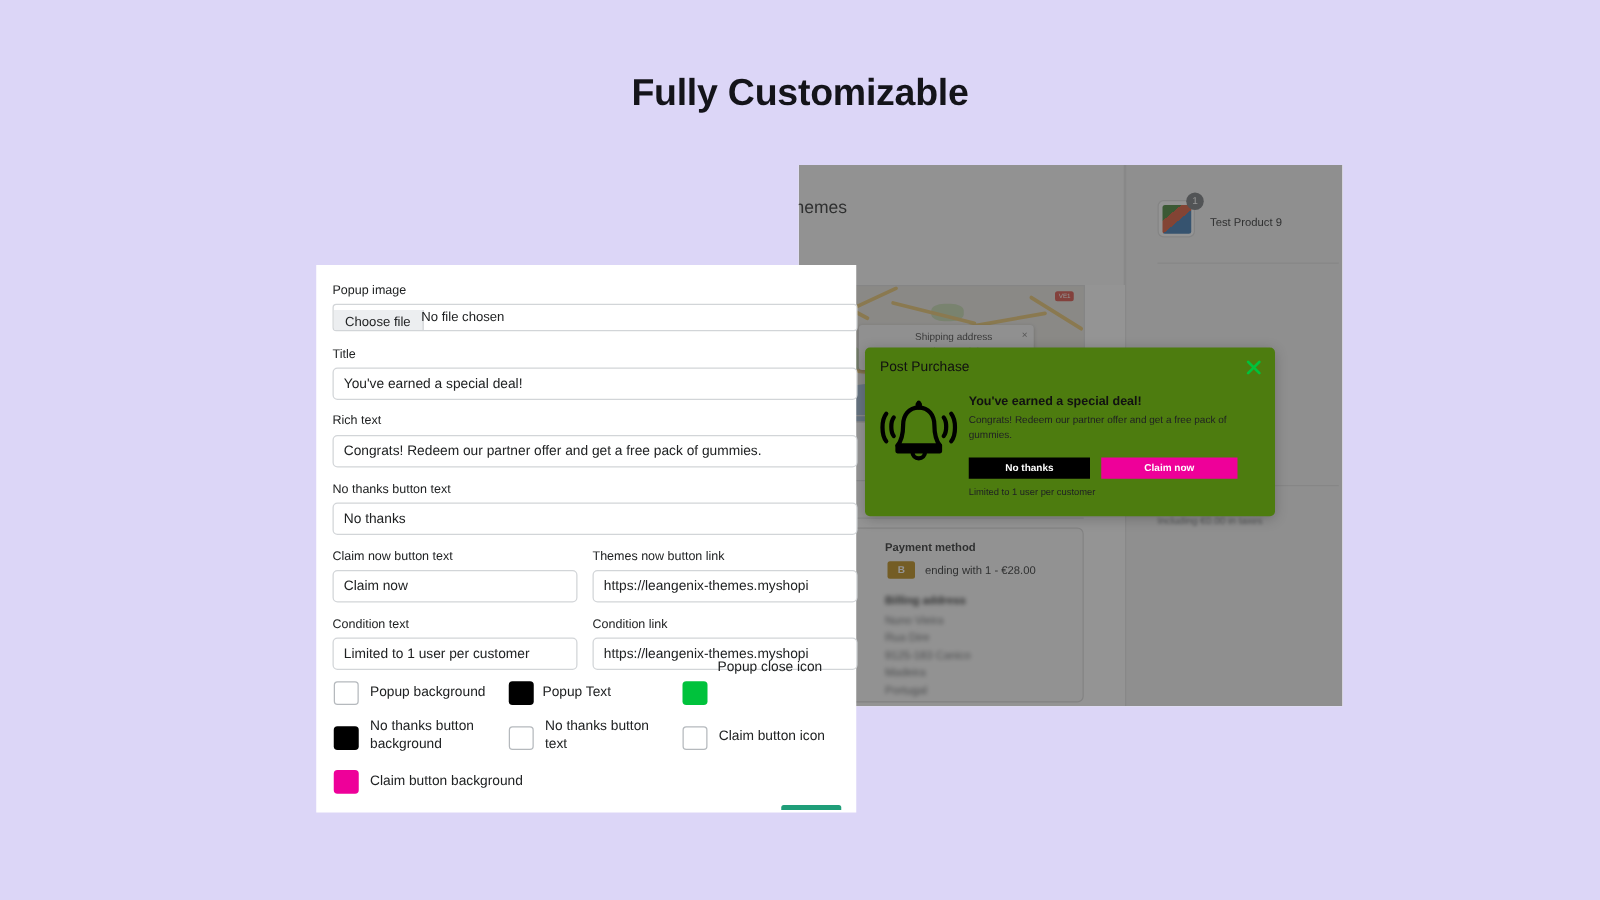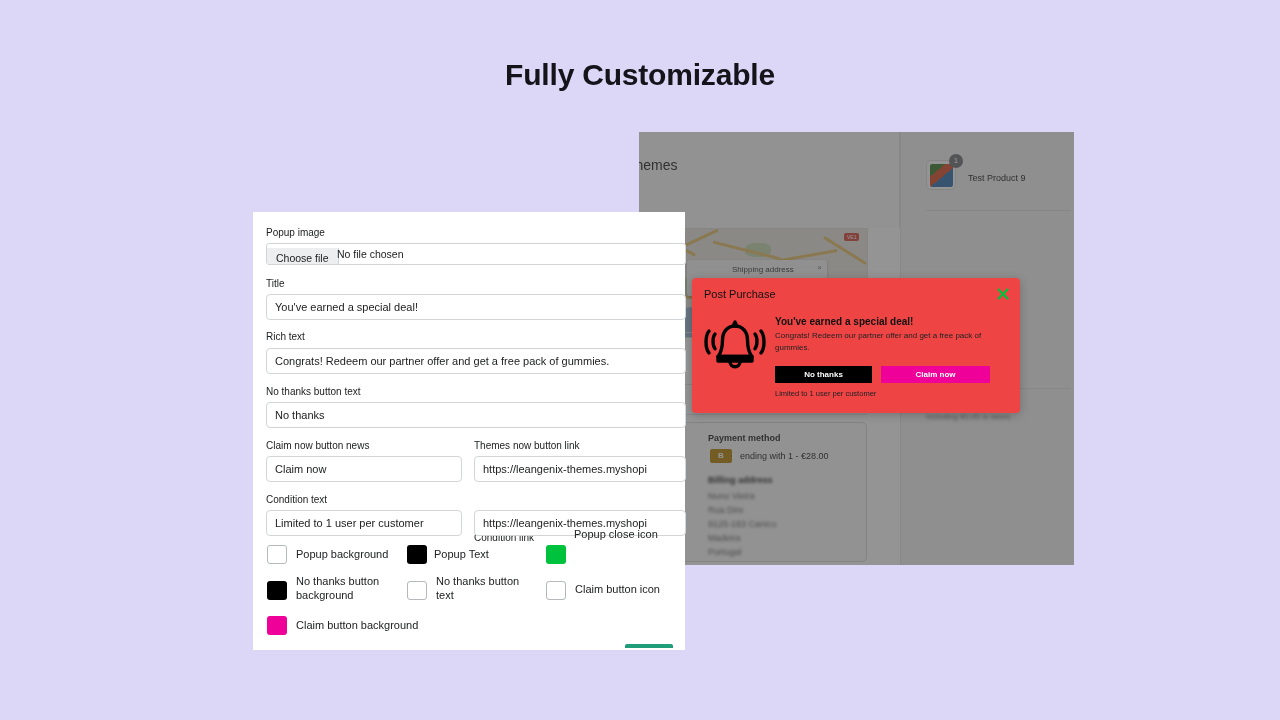--- a/index.html
+++ b/index.html
@@ -298,21 +298,21 @@
     white-space: nowrap;
   }
 
   
   #popup {
     position: absolute;
     left: 692px;
     top: 278px;
     width: 328px;
     height: 135px;
-    background: #ef4444;
+    background: #4d7c0f;
     border-radius: 4px;
     box-shadow: 0 2px 10px rgba(0,0,0,0.22);
     z-index: 60;
   }
   #popup-title {
     position: absolute;
     left: 12px; top: 10px;
     font-size: 11px;
     color: #111;
   }
@@ -563,30 +563,30 @@
 
 <div class="field-label" style="left:266px;top:278px;z-index:81;">Title</div>
 <input class="text-input" style="left: 266px; top: 294px; width: 420px; z-index: 81;" value="You've earned a special deal!">
 
 <div class="field-label" style="left:266px;top:331px;z-index:81;">Rich text</div>
 <input class="text-input" style="left: 266px; top: 348px; width: 420px; z-index: 81;" value="Congrats! Redeem our partner offer and get a free pack of gummies.">
 
 <div class="field-label" style="left:266px;top:386px;z-index:81;">No thanks button text</div>
 <input class="text-input" style="left: 266px; top: 402px; width: 420px; z-index: 81;" value="No thanks">
 
-<div class="field-label" style="left:266px;top:440px;z-index:81;">Claim now button news</div>
+<div class="field-label" style="left:266px;top:440px;z-index:81;">Claim now button text</div>
 <input class="text-input" style="left: 266px; top: 456px; width: 196px; z-index: 81;" value="Claim now">
 
 <div class="field-label" style="left:474px;top:440px;z-index:81;">Themes now button link</div>
 <input class="text-input" style="left: 474px; top: 456px; width: 212px; z-index: 81;" value="https://leangenix-themes.myshopi">
 
 <div class="field-label" style="left:266px;top:494px;z-index:81;">Condition text</div>
 <input class="text-input" style="left: 266px; top: 510px; width: 196px; z-index: 81;" value="Limited to 1 user per customer">
 
-<div class="field-label" style="left:474px;top:494px;z-index:81;margin-top:38px;">Condition link</div>
+<div class="field-label" style="left:474px;top:494px;z-index:81;">Condition link</div>
 <input class="text-input" style="left: 474px; top: 510px; width: 212px; z-index: 81;" value="https://leangenix-themes.myshopi">
 
 <div class="swatch" style="left:267px;top:545px;background:#ffffff;border:1px solid #b5b9bd;z-index:81;"></div>
 <div class="swatch-label" style="left:296px;top:548px;z-index:81;">Popup background</div>
 
 <div class="swatch" style="left:407px;top:545px;background:#000000;z-index:81;"></div>
 <div class="swatch-label" style="left:434px;top:548px;z-index:81;">Popup Text</div>
 
 <div class="swatch" style="left:546px;top:545px;background:#00c23c;z-index:81;"></div>
 <div class="swatch-label" style="left:574px;top:528px;z-index:81;width:108px;overflow:hidden;white-space:nowrap;">Popup close icon</div>

